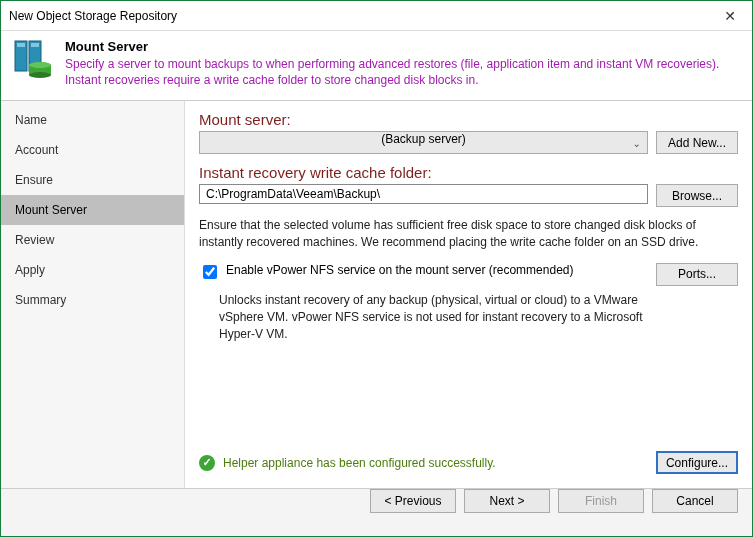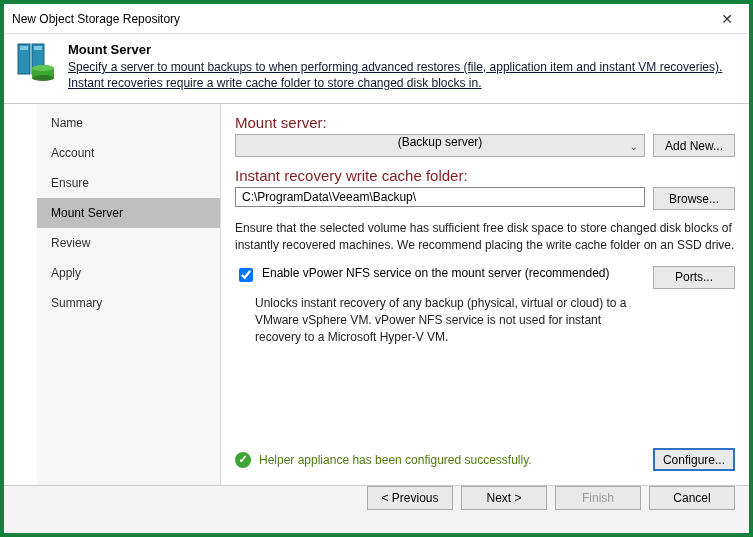--- a/index.html
+++ b/index.html
@@ -6,21 +6,21 @@
   body {
     margin: 0;
     font-family: "Segoe UI", Tahoma, sans-serif;
     font-size: 12px;
     background: #fff;
     color: #000;
   }
   .window {
     width: 753px;
     height: 537px;
-    border: 4px solid #15803d;
+    border: 1px solid #15803d;
     background: #fff;
     display: flex;
     flex-direction: column;
   }
   .titlebar {
     height: 30px;
     display: flex;
     align-items: center;
     padding: 0 0 0 8px;
     border-bottom: 1px solid #ddd;
@@ -43,27 +43,26 @@
     padding: 8px 12px 12px 12px;
     gap: 12px;
     border-bottom: 1px solid #ccc;
   }
   .header-icon {
     width: 40px; height: 40px;
     flex-shrink: 0;
   }
   .header-text { flex: 1; }
   .header-title { font-weight: 700; font-size: 13px; margin-bottom: 2px; }
-  .header-subtitle { font-size: 12px; color: #0f172a; line-height: 1.35; text-decoration: underline; }
+  .header-subtitle { font-size: 12px; color: #a21caf; line-height: 1.35; }
 
   .body {
     flex: 1;
     display: flex;
     min-height: 0;
-    margin-left: 33px;
   }
   .sidebar {
     width: 184px;
     background: #f6f6f6;
     border-right: 1px solid #ddd;
     padding-top: 4px;
   }
   .nav-item {
     padding: 8px 14px;
     font-size: 12px;

